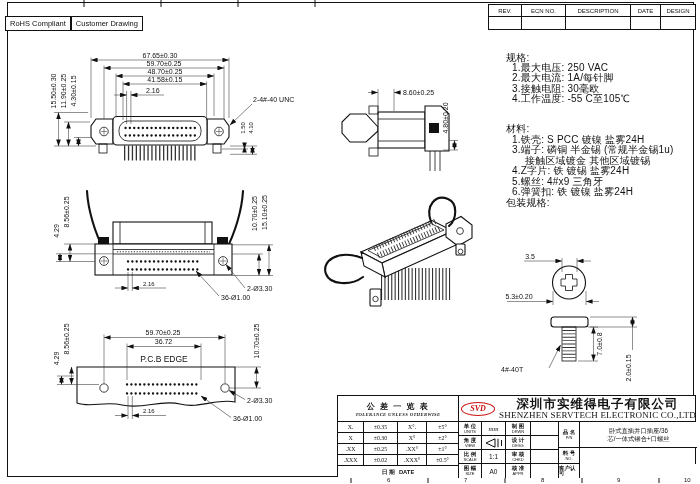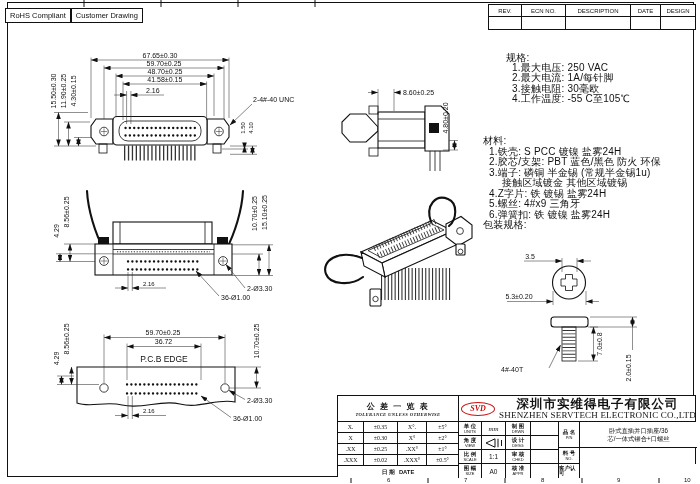--- a/index.html
+++ b/index.html
@@ -1,33 +1,33 @@
 <!DOCTYPE html>
 <html><head>
 <meta charset="utf-8">
 <style>
   html,body{margin:0;padding:0;background:#fff;}
   .sheet{position:relative;width:700px;height:484px;background:#fff;overflow:hidden;
          font-family:"Liberation Sans",sans-serif;color:#111;}
   .frame{position:absolute;left:7px;top:2px;width:687px;height:475px;border:1.5px solid #111;box-sizing:border-box;}
   
-  .rohs-wrap{position:absolute;left:5px;top:8px;display:flex;z-index:3;}
+  .rohs-wrap{position:absolute;left:5px;top:16px;display:flex;z-index:3;}
   .rohs-box{border:1px solid #111;background:#fff;height:13px;line-height:13px;padding:0 4px;font-size:7.5px;white-space:nowrap;}
   
   .rev{position:absolute;left:488px;top:4px;width:208px;height:26px;z-index:3;background:#fff;
        border:1px solid #111;box-sizing:border-box;display:grid;
        grid-template-columns:33px 44px 65px 30px 1fr;grid-template-rows:12px 12px;}
   .rev div{border-right:1px solid #111;border-bottom:1px solid #111;font-size:6px;
            display:flex;align-items:center;justify-content:center;overflow:hidden;}
   .rev div:nth-child(5n){border-right:none;}
   .rev div:nth-child(n+6){border-bottom:none;}
   
   .notes{position:absolute;z-index:3;font-size:10px;line-height:10.2px;white-space:nowrap;letter-spacing:.2px;}
   .specs{left:506px;top:53px;}
-  .materials{left:483px;top:124px;line-height:10.5px;margin-top:12px;}
+  .materials{left:506px;top:124px;line-height:10.5px;}
   .notes .ind{padding-left:6px;}
   .notes .ind2{padding-left:19px;}
   
   svg.art{position:absolute;left:0;top:0;z-index:2;}
   .part{fill:#fff;stroke:#111;stroke-width:1.1;}
   .p2{fill:none;stroke:#111;stroke-width:.8;}
   .pf{fill:#111;stroke:none;}
   .ext{fill:none;stroke:#333;stroke-width:.55;}
   .dln{fill:none;stroke:#333;stroke-width:.55;marker-start:url(#ar);marker-end:url(#ar);}
   .stb{fill:none;stroke:#333;stroke-width:.55;marker-end:url(#ar);}
@@ -336,21 +336,20 @@
     <div>规格:</div>
     <div class="ind">1.最大电压: 250 VAC</div>
     <div class="ind">2.最大电流: 1A/每针脚</div>
     <div class="ind">3.接触电阻: 30毫欧</div>
     <div class="ind">4.工作温度: -55 C至105℃</div>
   </div>
 
   <div class="notes materials">
     <div>材料:</div>
     <div class="ind">1.铁壳: S PCC 镀镍 盐雾24H</div>
-    <div class="ind">2.胶芯/支架: PBT 蓝色/黑色 防火 环保</div>
     <div class="ind">3.端子: 磷铜 半金锡 (常规半金锡1u)</div>
     <div class="ind2">接触区域镀金 其他区域镀锡</div>
     <div class="ind">4.Z字片: 铁 镀锡 盐雾24H</div>
     <div class="ind">5.螺丝: 4#x9 三角牙</div>
     <div class="ind">6.弹簧扣: 铁 镀镍 盐雾24H</div>
     <div>包装规格:</div>
   </div>
 
   <div class="tb">
     <div class="c tolhead" style="left:0;top:0;width:121px;height:26px;">

